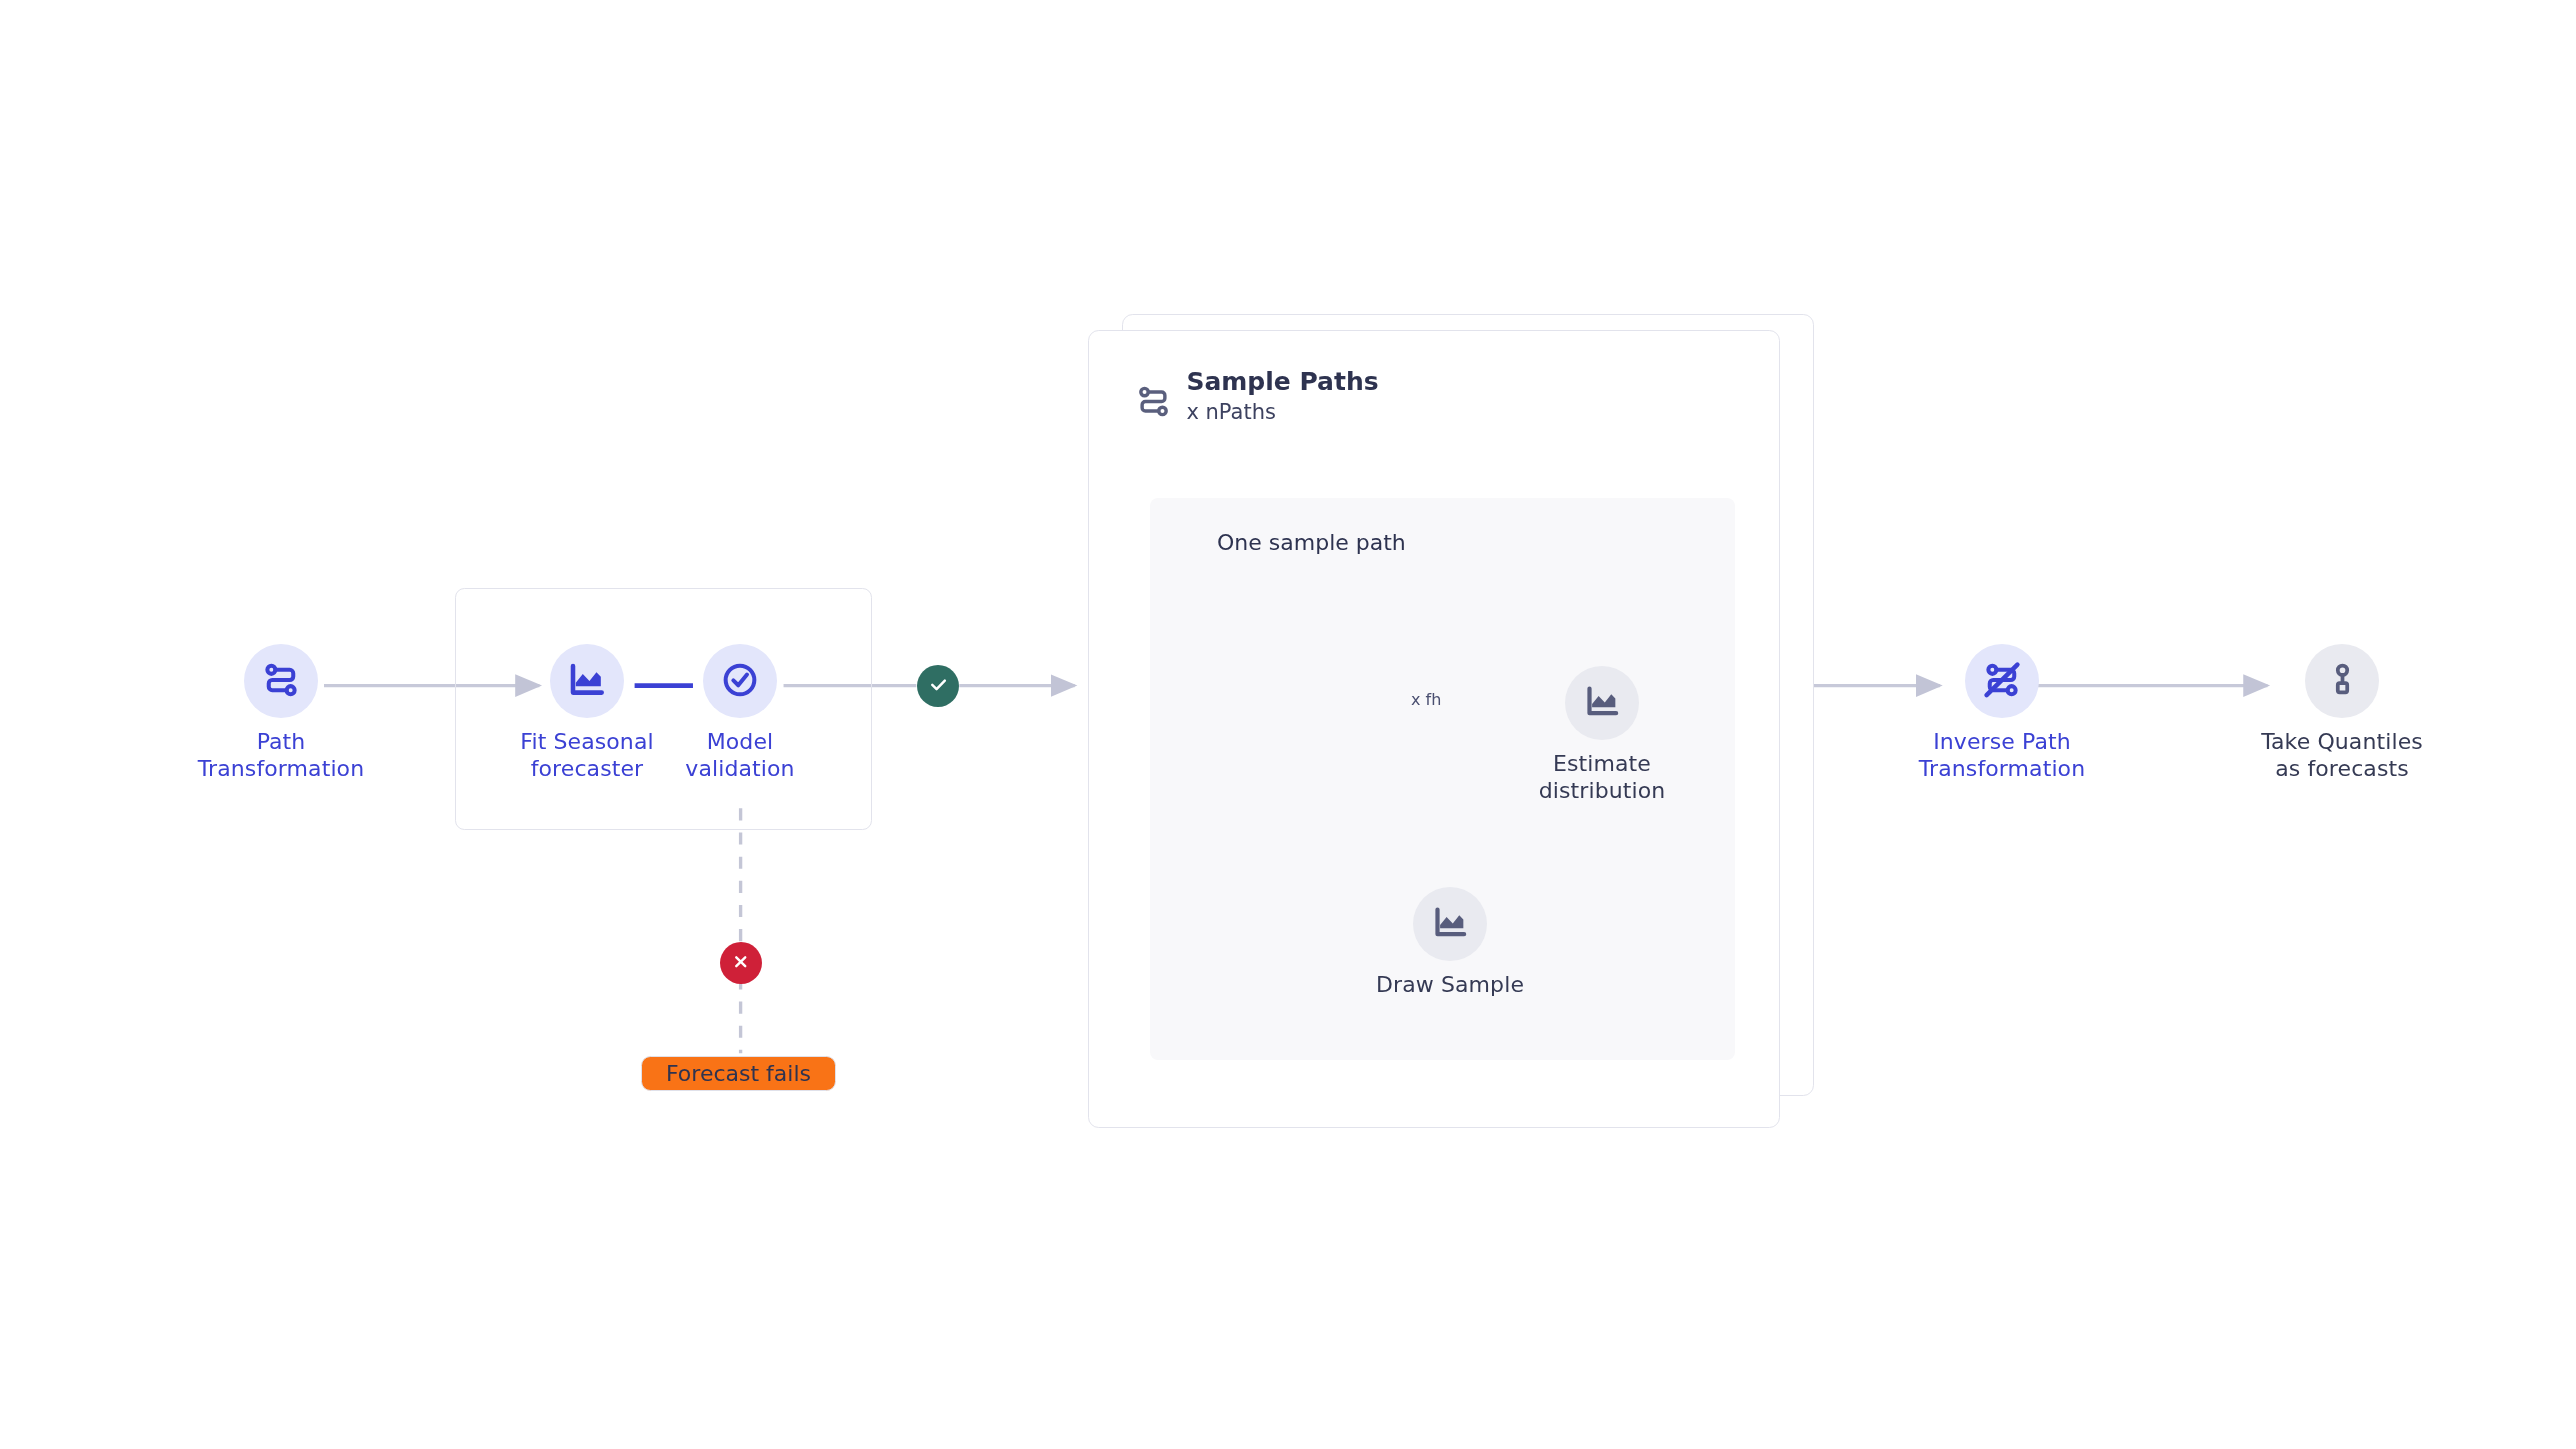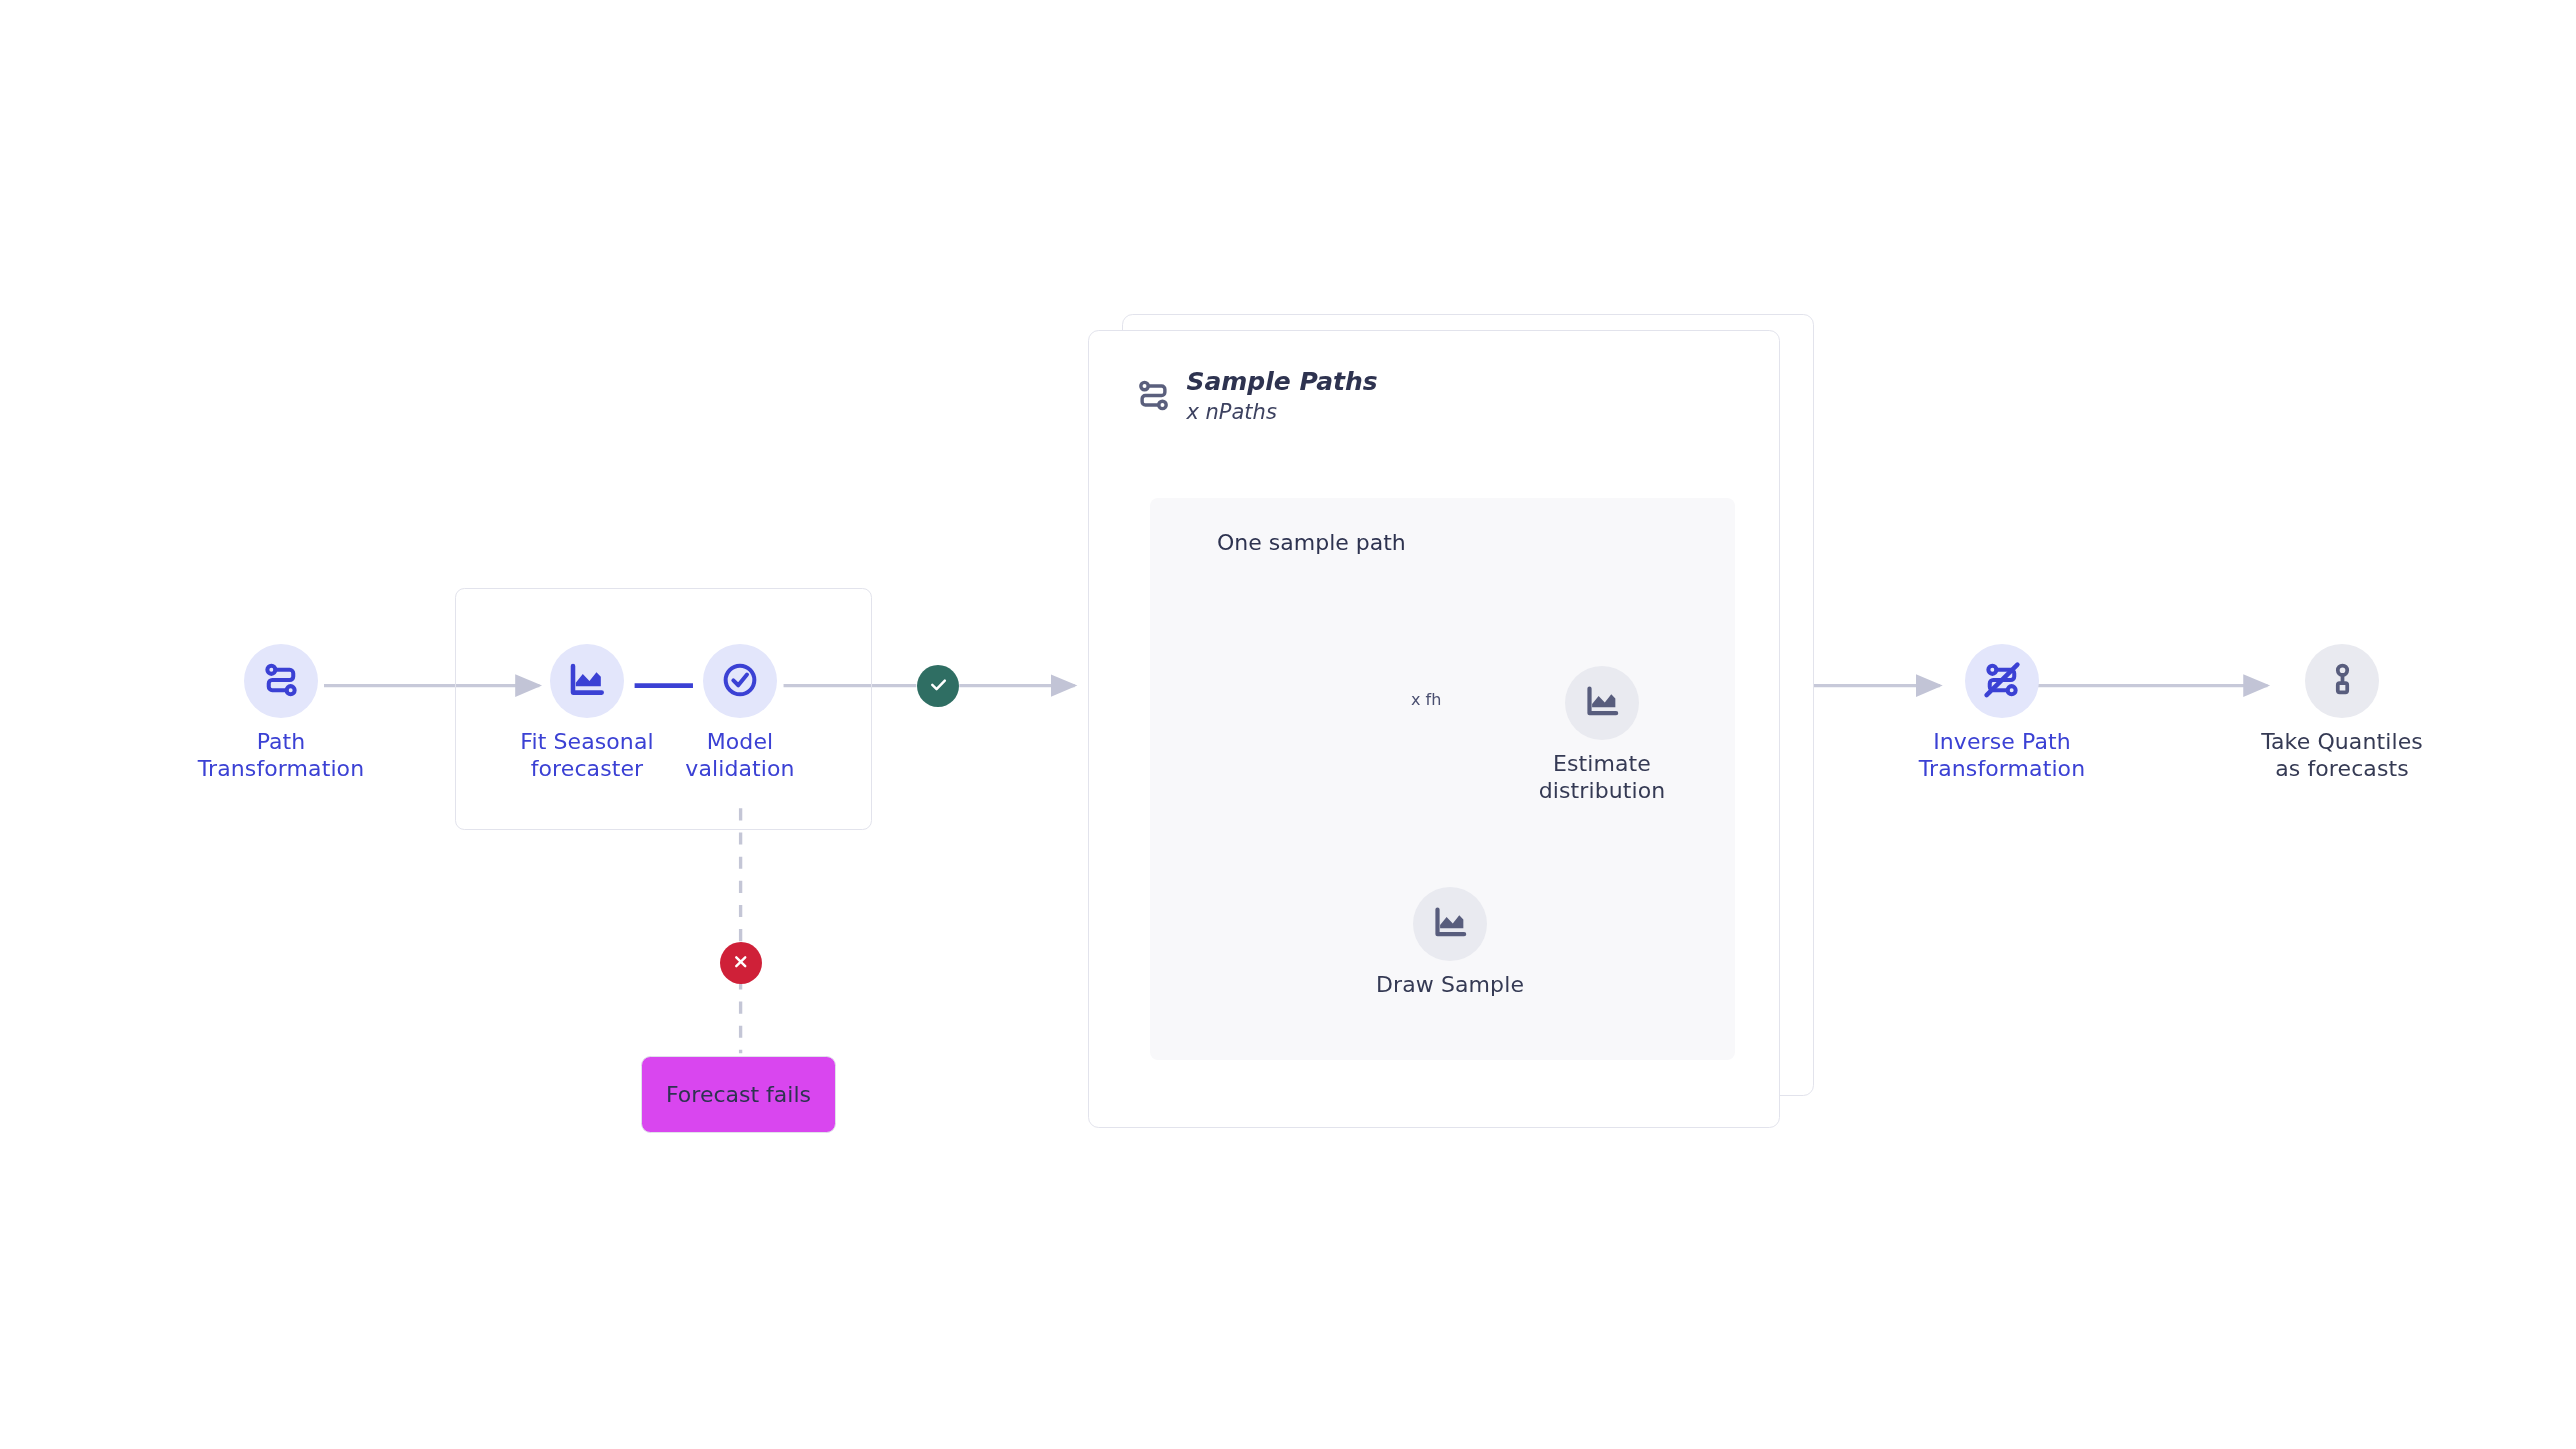--- a/index.html
+++ b/index.html
@@ -71,23 +71,22 @@
   }
   .card-front {
     position: absolute;
     border: 1.3px solid #e2e3ec;
     border-radius: 10.7px;
     background: #ffffff;
   }
   .card-header {
     position: absolute;
     display: flex;
-    align-items: center;
+    align-items: flex-end;
     gap: 13.4px;
-    font-style: italic;
   }
   .card-title {
     font-size: 25px;
     font-weight: bold;
     color: #2e3350;
     line-height: 1.1;
   }
   .card-subtitle {
     font-size: 21px;
     color: #3d4260;
@@ -116,24 +115,24 @@
     display: flex;
     align-items: center;
     justify-content: center;
   }
   .status-ok   { background: #2f6e63; }
   .status-fail { background: #cf2038; }
 
   
   .pill {
     position: absolute;
-    background: #d946ef;
+    background: #f97316;
     border: 1.3px solid #e0e1ea;
     border-radius: 9.4px;
-    padding: 25px 24px;
+    padding: 4px 24px;
     font-size: 22px;
     color: #2e3350;
     white-space: nowrap;
   }
 
   
   .edge-label {
     position: absolute;
     font-size: 16px;
     color: #4a4f70;

